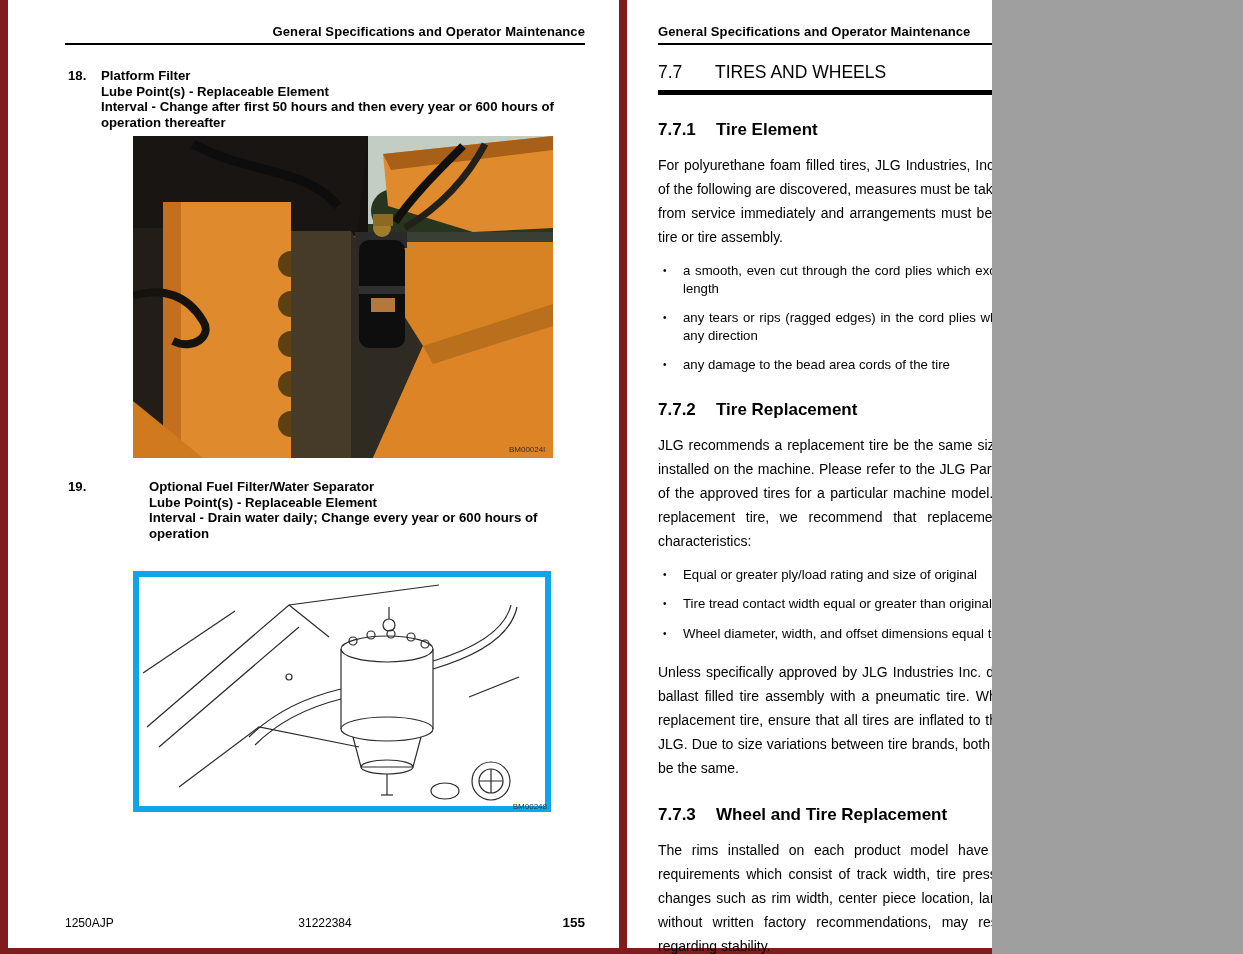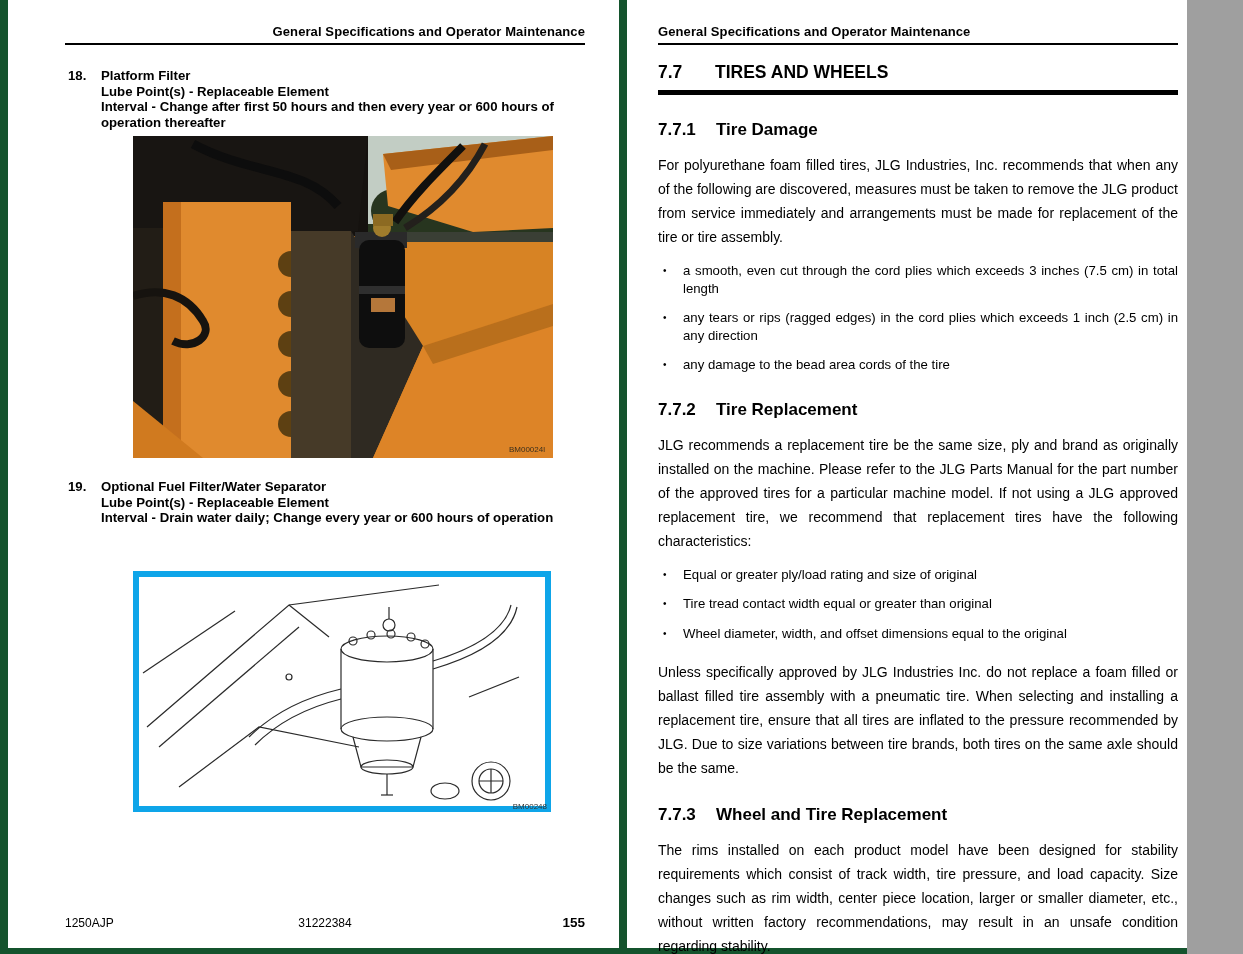--- a/index.html
+++ b/index.html
@@ -1,44 +1,44 @@
 <!DOCTYPE html>
 <html><head>
 <meta charset="utf-8">
 <style>
   * { margin:0; padding:0; box-sizing:border-box; }
   html,body { background:#9f9f9f; }
   body { font-family:"Liberation Sans", sans-serif; color:#000; }
-  .stage { position:relative; width:1187px; height:954px; background:#14532d; overflow:hidden; }
+  .stage { position:relative; width:992px; height:954px; background:#7f1d1d; overflow:hidden; }
   .page { position:absolute; top:0; height:948px; background:#ffffff; }
   .page-left  { left:8px;   width:611px; }
   .page-right { left:627px; width:608px; }
   .run-head { font-size:13px; font-weight:bold; letter-spacing:.1px; }
   .head-rule { position:absolute; height:2px; background:#000; }
 
   
   .pl-head { position:absolute; top:24px; left:57px; width:520px; text-align:right; }
   .pl-rule { top:43px; left:57px; width:520px; }
   .pl-item18 { position:absolute; top:68px; left:60px; width:520px; }
   .pl-fig1 { position:absolute; top:136px; left:125px; width:420px; height:322px; }
-  .pl-item19 { position:absolute; top:479px; left:60px; width:520px; }
+  .pl-item19 { position:absolute; top:479px; left:60px; width:520px;gap:48px; }
   .pl-fig2 { position:absolute; top:571px; left:125px; width:418px; height:241px; background:#fff; border:6px solid #0ea5e9; }
   .pl-footer { position:absolute; top:915px; left:57px; width:520px;gap:27px; }
 
   .num-item { display:flex; font-size:13.2px; line-height:15.6px;font-weight:bold; }
   .num-item .no { flex:0 0 33px; }
   .num-item .body { flex:1; }
 
   
   .pr-head { position:absolute; top:24px; left:31px; width:520px; text-align:left; }
   .pr-rule { top:43px; left:31px; width:520px; }
   .pr-content { position:absolute; top:62px; left:31px; width:520px; }
   .pr-footer { position:absolute; top:915px; left:31px; width:520px; }
 
-  .sec-head { font-size:17.5px; font-weight:bold; display:flex; }
+  .sec-head { font-size:17.5px; font-weight:normal; display:flex; }
   .sec-head .sn { flex:0 0 57px; }
   .sec-bar { height:5px; background:#000; margin-top:7px; margin-bottom:4px; }
 
   .sub-head { font-size:17px; font-weight:bold; display:flex; margin:25px 0 13px; }
   .sub-head .sn { flex:0 0 58px; }
   .sub-head:first-of-type { margin-top:22px; }
 
   .para { font-size:14px; line-height:24px; text-align:justify; margin-bottom:13px; }
   .bullets { margin:3px 0 16px; }
   .bullet { display:flex; font-size:13.2px; line-height:18.4px; margin-bottom:10px; }
@@ -180,21 +180,21 @@
     <div class="pr-content">
 
       <div class="sec-head">
         <span class="sn">7.7</span>
         <span>TIRES AND WHEELS</span>
       </div>
       <div class="sec-bar"></div>
 
       <div class="sub-head">
         <span class="sn">7.7.1</span>
-        <span>Tire Damage</span>
+        <span>Tire Element</span>
       </div>
 
       <div class="para">For polyurethane foam filled tires, JLG Industries, Inc. recommends that when any of the following are discovered, measures must be taken to remove the JLG product from service immediately and arrangements must be made for replacement of the tire or tire assembly.</div>
 
       <div class="bullets">
         <div class="bullet">
           <span class="dot"></span>
           <span class="bt">a smooth, even cut through the cord plies which exceeds 3 inches (7.5 cm) in total length</span>
         </div>
         <div class="bullet">

